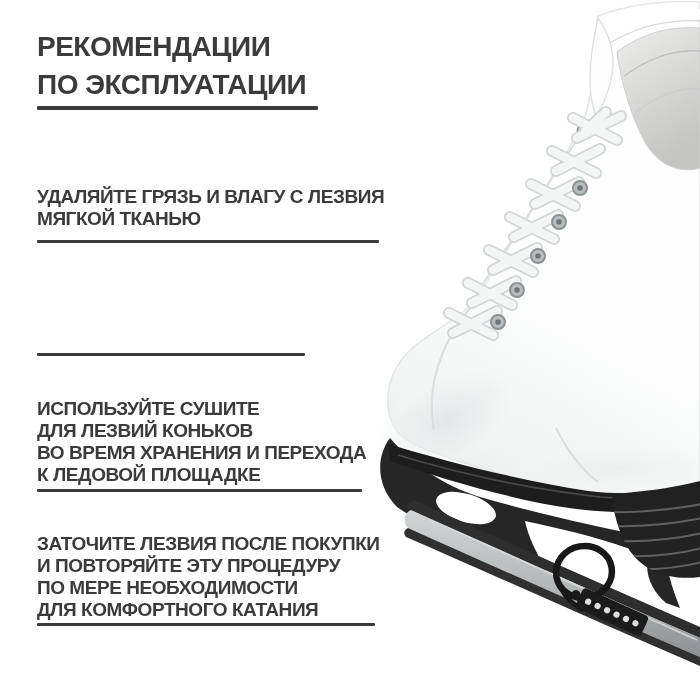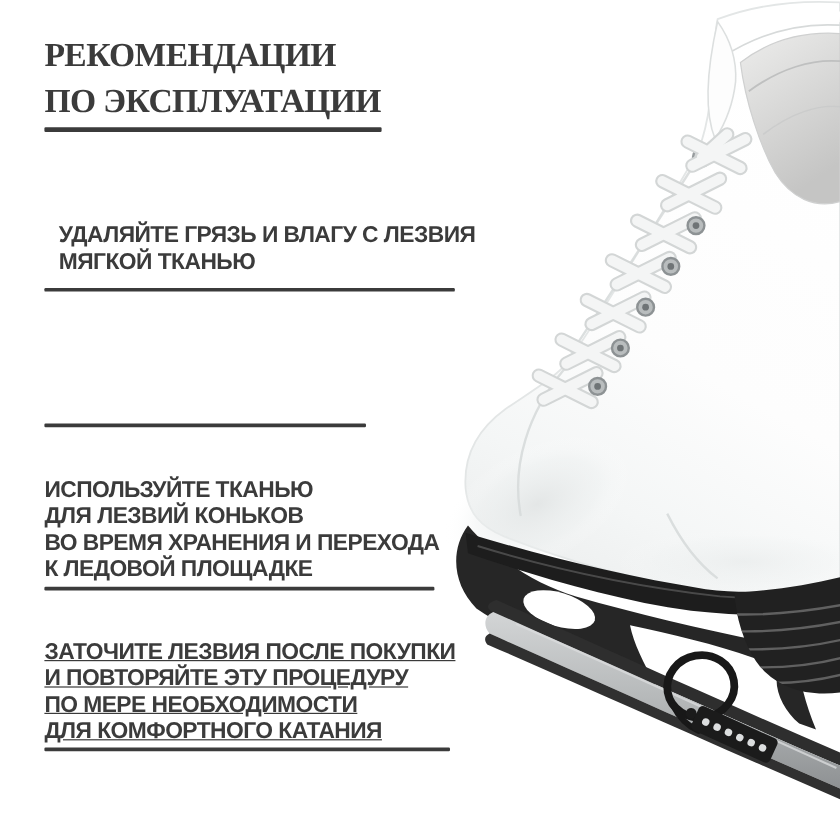--- a/index.html
+++ b/index.html
@@ -9,21 +9,20 @@
     font-family:"Liberation Sans","DejaVu Sans",sans-serif;
   }
   .page{position:absolute;inset:0;width:700px;height:700px;}
   .skate-photo{position:absolute;inset:0;pointer-events:none;}
   .text-col{position:absolute;inset:0;}
   .title{
     position:absolute;left:37px;top:28px;margin:0;
     font-size:28px;line-height:38px;font-weight:700;
     letter-spacing:-0.5px;color:var(--ink,#3b3b3b);
     white-space:pre-line;
-    font-family:Liberation Serif, serif;
   }
   .rec{
     position:absolute;left:37px;margin:0;
     font-size:19px;line-height:22px;font-weight:700;
     letter-spacing:-0.45px;color:var(--ink,#3b3b3b);
     white-space:pre-line;
   }
   .rule{
     position:absolute;left:37px;height:3px;
     background:var(--ink,#3b3b3b);border-radius:1px;
@@ -182,31 +181,31 @@
       </g>
     </g>
   </svg>
 
   <div class="text-col">
 
     <h1 class="title">РЕКОМЕНДАЦИИ
 ПО ЭКСПЛУАТАЦИИ</h1>
     <div class="rule" style="top:106px;width:281px;height:3.5px;"></div>
 
-    <p class="rec" style="top:186px;margin-left:12px;">УДАЛЯЙТЕ ГРЯЗЬ И ВЛАГУ С ЛЕЗВИЯ
+    <p class="rec" style="top:186px;">УДАЛЯЙТЕ ГРЯЗЬ И ВЛАГУ С ЛЕЗВИЯ
 МЯГКОЙ ТКАНЬЮ</p>
     <div class="rule" style="top:240px;width:342px;"></div>
 
     <div class="rule" style="top:353px;width:268px;"></div>
 
-    <p class="rec" style="top:398px;">ИСПОЛЬЗУЙТЕ ТКАНЬЮ
+    <p class="rec" style="top:398px;">ИСПОЛЬЗУЙТЕ СУШИТЕ
 ДЛЯ ЛЕЗВИЙ КОНЬКОВ
 ВО ВРЕМЯ ХРАНЕНИЯ И ПЕРЕХОДА
 К ЛЕДОВОЙ ПЛОЩАДКЕ</p>
     <div class="rule" style="top:489px;width:325px;"></div>
 
-    <p class="rec" style="top:533px;text-decoration:underline;">ЗАТОЧИТЕ ЛЕЗВИЯ ПОСЛЕ ПОКУПКИ
+    <p class="rec" style="top:533px;">ЗАТОЧИТЕ ЛЕЗВИЯ ПОСЛЕ ПОКУПКИ
 И ПОВТОРЯЙТЕ ЭТУ ПРОЦЕДУРУ
 ПО МЕРЕ НЕОБХОДИМОСТИ
 ДЛЯ КОМФОРТНОГО КАТАНИЯ</p>
     <div class="rule" style="top:623px;width:338px;"></div>
   </div>
 </div>
 
 </body></html>

